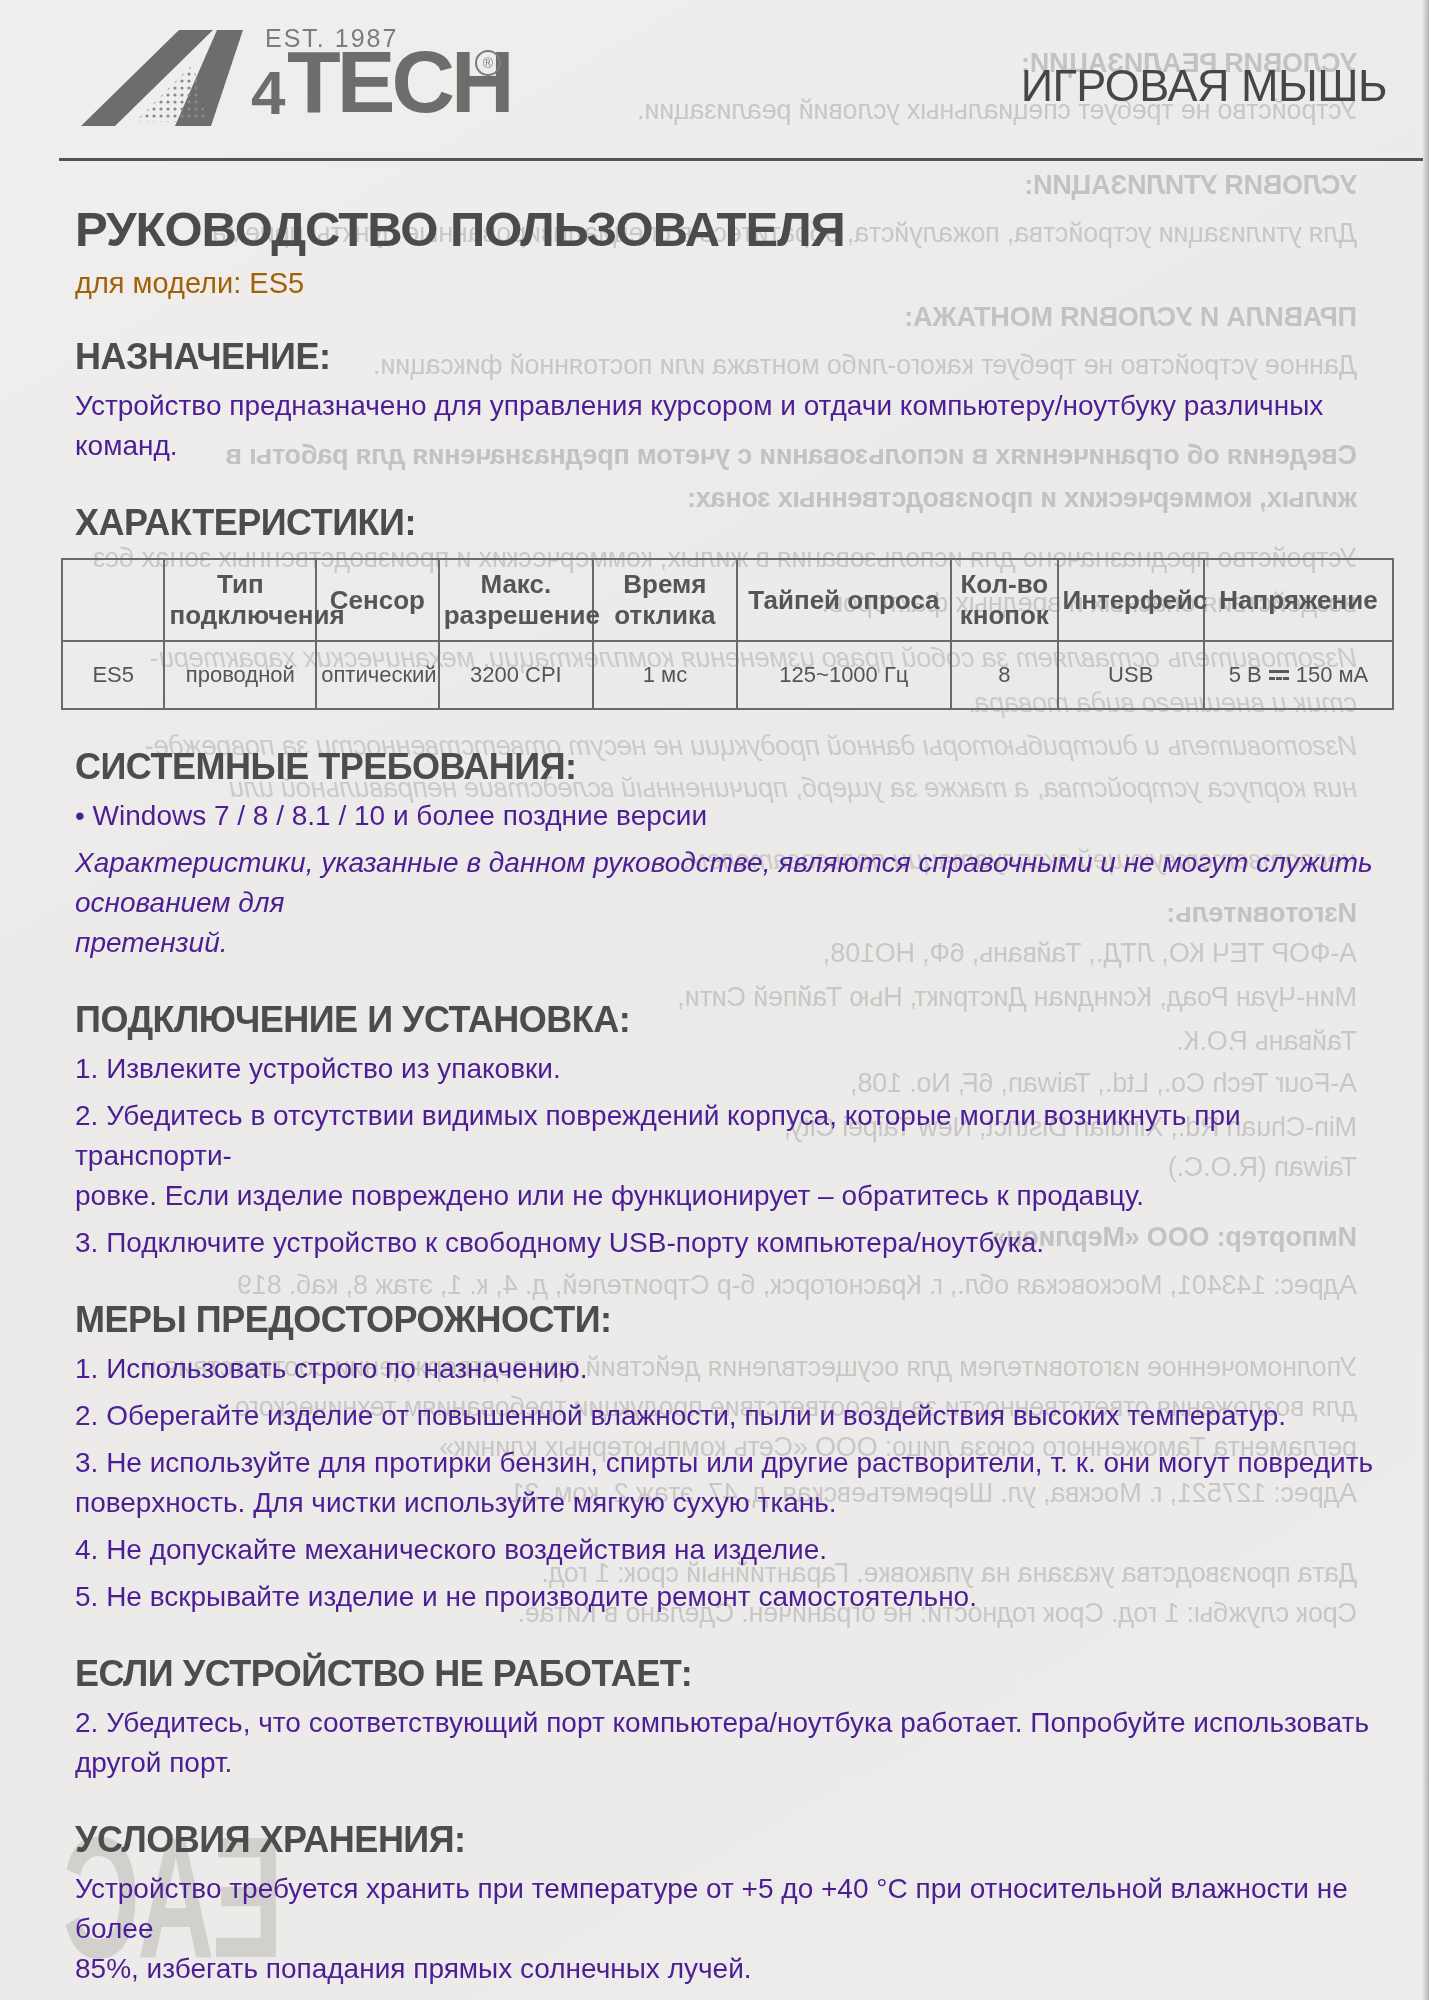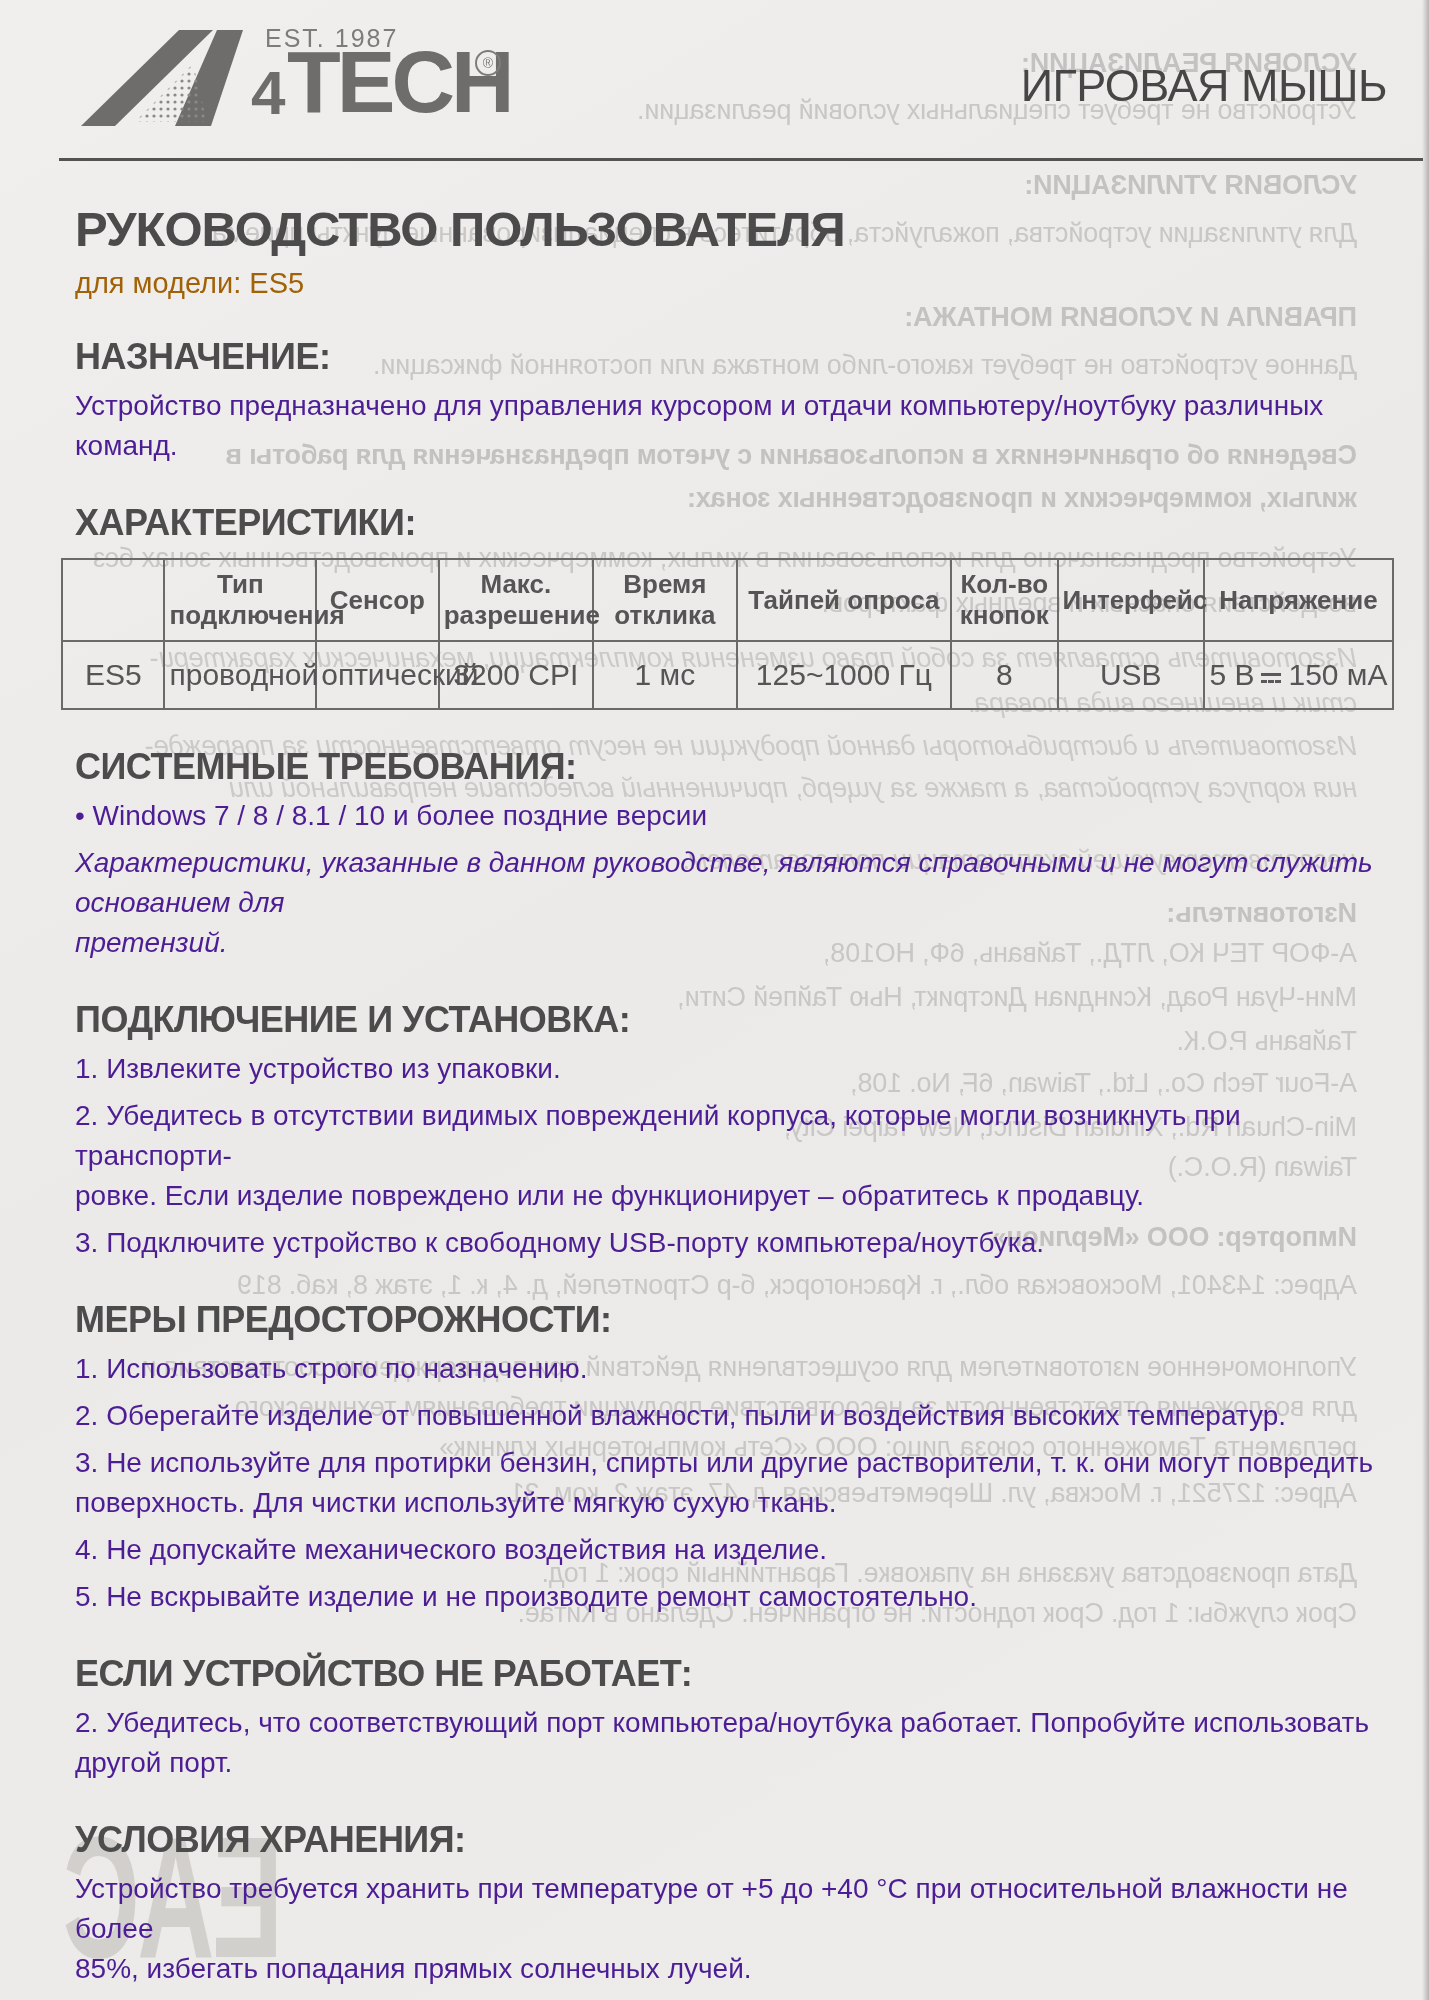--- a/index.html
+++ b/index.html
@@ -42,21 +42,21 @@
   
   .doc-title{margin:40px 0 0;font-weight:700;font-size:49px;letter-spacing:-1px;color:#4b4b4b;}
   .doc-subtitle{margin:10px 0 0;font-size:29px;color:#a16207;}
   .sec-h{margin:36px 0 8px;font-weight:700;font-size:36px;letter-spacing:-.5px;color:#4c4c4c;}
   p.body{margin:0 0 7px;font-size:28px;line-height:40px;color:#4c1d95;white-space:pre-line;}
   .note{font-style:italic;margin-top:34px;}
   
   table.specs{border-collapse:collapse;width:1333px;margin:14px 0 0 -14px;table-layout:fixed;}
   table.specs th,table.specs td{border:2px solid #6b6a68;text-align:center;color:#555;}
   table.specs th{font-weight:700;font-size:26px;line-height:31px;padding:9px 4px;}
-  table.specs td{font-size:30px;padding:12px 4px;height:42px;}
+  table.specs td{font-size:22px;padding:12px 4px;height:42px;}
   td.model-cell{text-align:left;padding-left:26px;}
   .dc-symbol{display:inline-block;width:20px;height:12px;position:relative;margin:0 7px 0 7px;vertical-align:baseline;}
   .dc-symbol::before{content:"";position:absolute;top:0;left:0;right:0;border-top:3px solid #5a5a5a;}
   .dc-symbol::after{content:"";position:absolute;top:7px;left:0;right:0;border-top:3px dashed #5a5a5a;}
   .c1{width:7.7%}.c2{width:11.4%}.c3{width:9.2%}.c4{width:11.6%}.c5{width:10.8%}
   .c6{width:16.1%}.c7{width:8.0%}.c8{width:11.0%}.c9{width:14.2%}
 </style>
 </head>
 <body>
 

